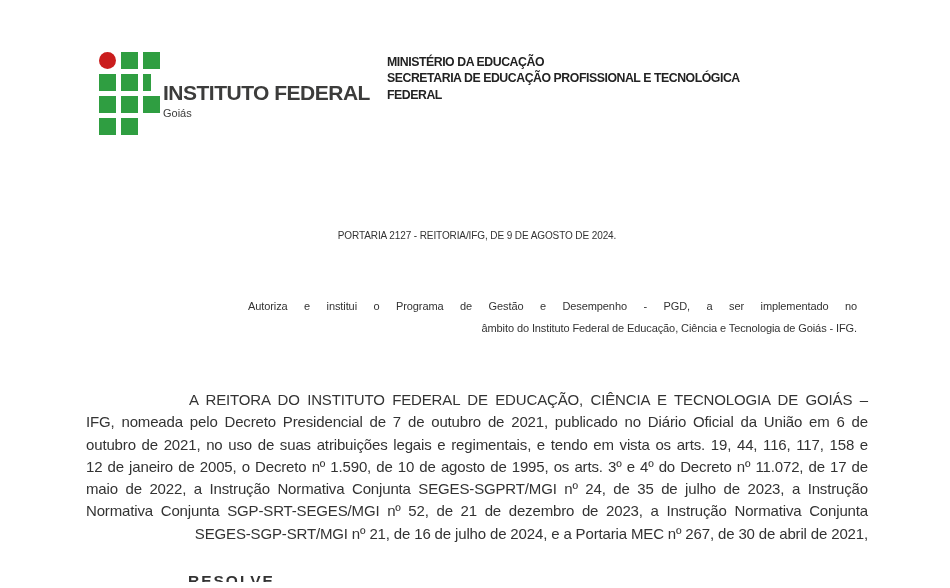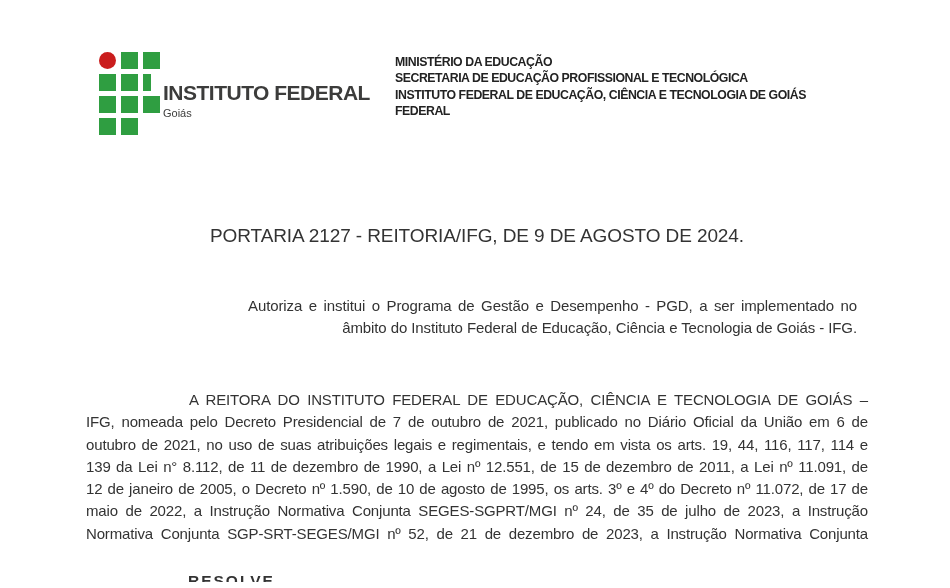--- a/index.html
+++ b/index.html
@@ -17,33 +17,33 @@
   .if-cell.circle { background:var(--if-red,#CA1D1D); border-radius:50%; }
   .if-cell.bar    { width:8px; }
   .if-cell.empty  { background:transparent; }
 
   .brand { position:absolute; left:163px; top:82px; color:#3C3C3B; }
   .brand-name { font-size:21px; font-weight:bold; letter-spacing:-0.5px; line-height:22px; }
   .brand-unit { font-size:11px; line-height:18px; }
 
   
   .org-header {
-    position:absolute; left:395px; top:54px;
+    position:absolute; left:387px; top:54px;
     font-size:12.3px; font-weight:bold; line-height:16.4px;
     letter-spacing:-0.45px; color:#222222; white-space:nowrap;
   }
 
   
   .doc-title {
     position:absolute; left:86px; top:225px; width:782px;
-    font-size:19px; line-height:22px; text-align:center; letter-spacing:-0.1px;
+    font-size:10px; line-height:22px; text-align:center; letter-spacing:-0.1px;
   }
   .ementa {
     position:absolute; left:248px; top:295px; width:609px;
-    font-size:15px; line-height:22.3px; letter-spacing:-0.1px;
+    font-size:11px; line-height:22.3px; letter-spacing:-0.1px;
   }
   .body-block {
     position:absolute; left:86px; top:389px; width:782px;
     font-size:15px; line-height:22.3px; letter-spacing:-0.15px;
   }
   .jline      { text-align:justify; text-align-last:justify; white-space:normal; }
   .lline      { text-align:right; }
   .first-indent { text-indent:103px; }
 
   .resolve-clip {
@@ -75,38 +75,37 @@
   </div>
 
   <div class="brand">
     <div class="brand-name">INSTITUTO FEDERAL</div>
     <div class="brand-unit">Goiás</div>
   </div>
 
   <div class="org-header">
     <div>MINISTÉRIO DA EDUCAÇÃO</div>
     <div>SECRETARIA DE EDUCAÇÃO PROFISSIONAL E TECNOLÓGICA</div>
-    <div>INSTITUTO FEDERAL DE EDUCAÇÃO, CIÊNCIA E TECNOLOGIA DE GOIÁS</div>
     <div>FEDERAL</div>
   </div>
 
   <div class="doc-title">PORTARIA 2127 - REITORIA/IFG, DE 9 DE AGOSTO DE 2024.</div>
 
   <div class="ementa">
     <div class="jline">Autoriza e institui o Programa de Gestão e Desempenho - PGD, a ser implementado no</div>
     <div class="lline">âmbito do Instituto Federal de Educação, Ciência e Tecnologia de Goiás - IFG.</div>
   </div>
 
   <div class="body-block">
     <div class="jline first-indent">A REITORA DO INSTITUTO FEDERAL DE EDUCAÇÃO, CIÊNCIA E TECNOLOGIA DE GOIÁS –</div>
     <div class="jline">IFG, nomeada pelo Decreto Presidencial de 7 de outubro de 2021, publicado no Diário Oficial da União em 6 de</div>
-    <div class="jline">outubro de 2021, no uso de suas atribuições legais e regimentais, e tendo em vista os arts. 19, 44, 116, 117, 114 e</div>
-    <div class="jline">139 da Lei n° 8.112, de 11 de dezembro de 1990, a Lei nº 12.551, de 15 de dezembro de 2011, a Lei nº 11.091, de</div>
+    <div class="jline">outubro de 2021, no uso de suas atribuições legais e regimentais, e tendo em vista os arts. 19, 44, 116, 117, 158 e</div>
     <div class="jline">12 de janeiro de 2005, o Decreto nº 1.590, de 10 de agosto de 1995, os arts. 3º e 4º do Decreto nº 11.072, de 17 de</div>
     <div class="jline">maio de 2022, a Instrução Normativa Conjunta SEGES-SGPRT/MGI nº 24, de 35 de julho de 2023, a Instrução</div>
     <div class="jline">Normativa Conjunta SGP-SRT-SEGES/MGI nº 52, de 21 de dezembro de 2023, a Instrução Normativa Conjunta</div>
+    <div class="lline">SEGES-SGP-SRT/MGI nº 21, de 16 de julho de 2024, e a Portaria MEC nº 267, de 30 de abril de 2021,</div>
   </div>
 
   <div class="resolve-clip">
     <p>RESOLVE</p>
   </div>
 
 </div>
 
 </body></html>

